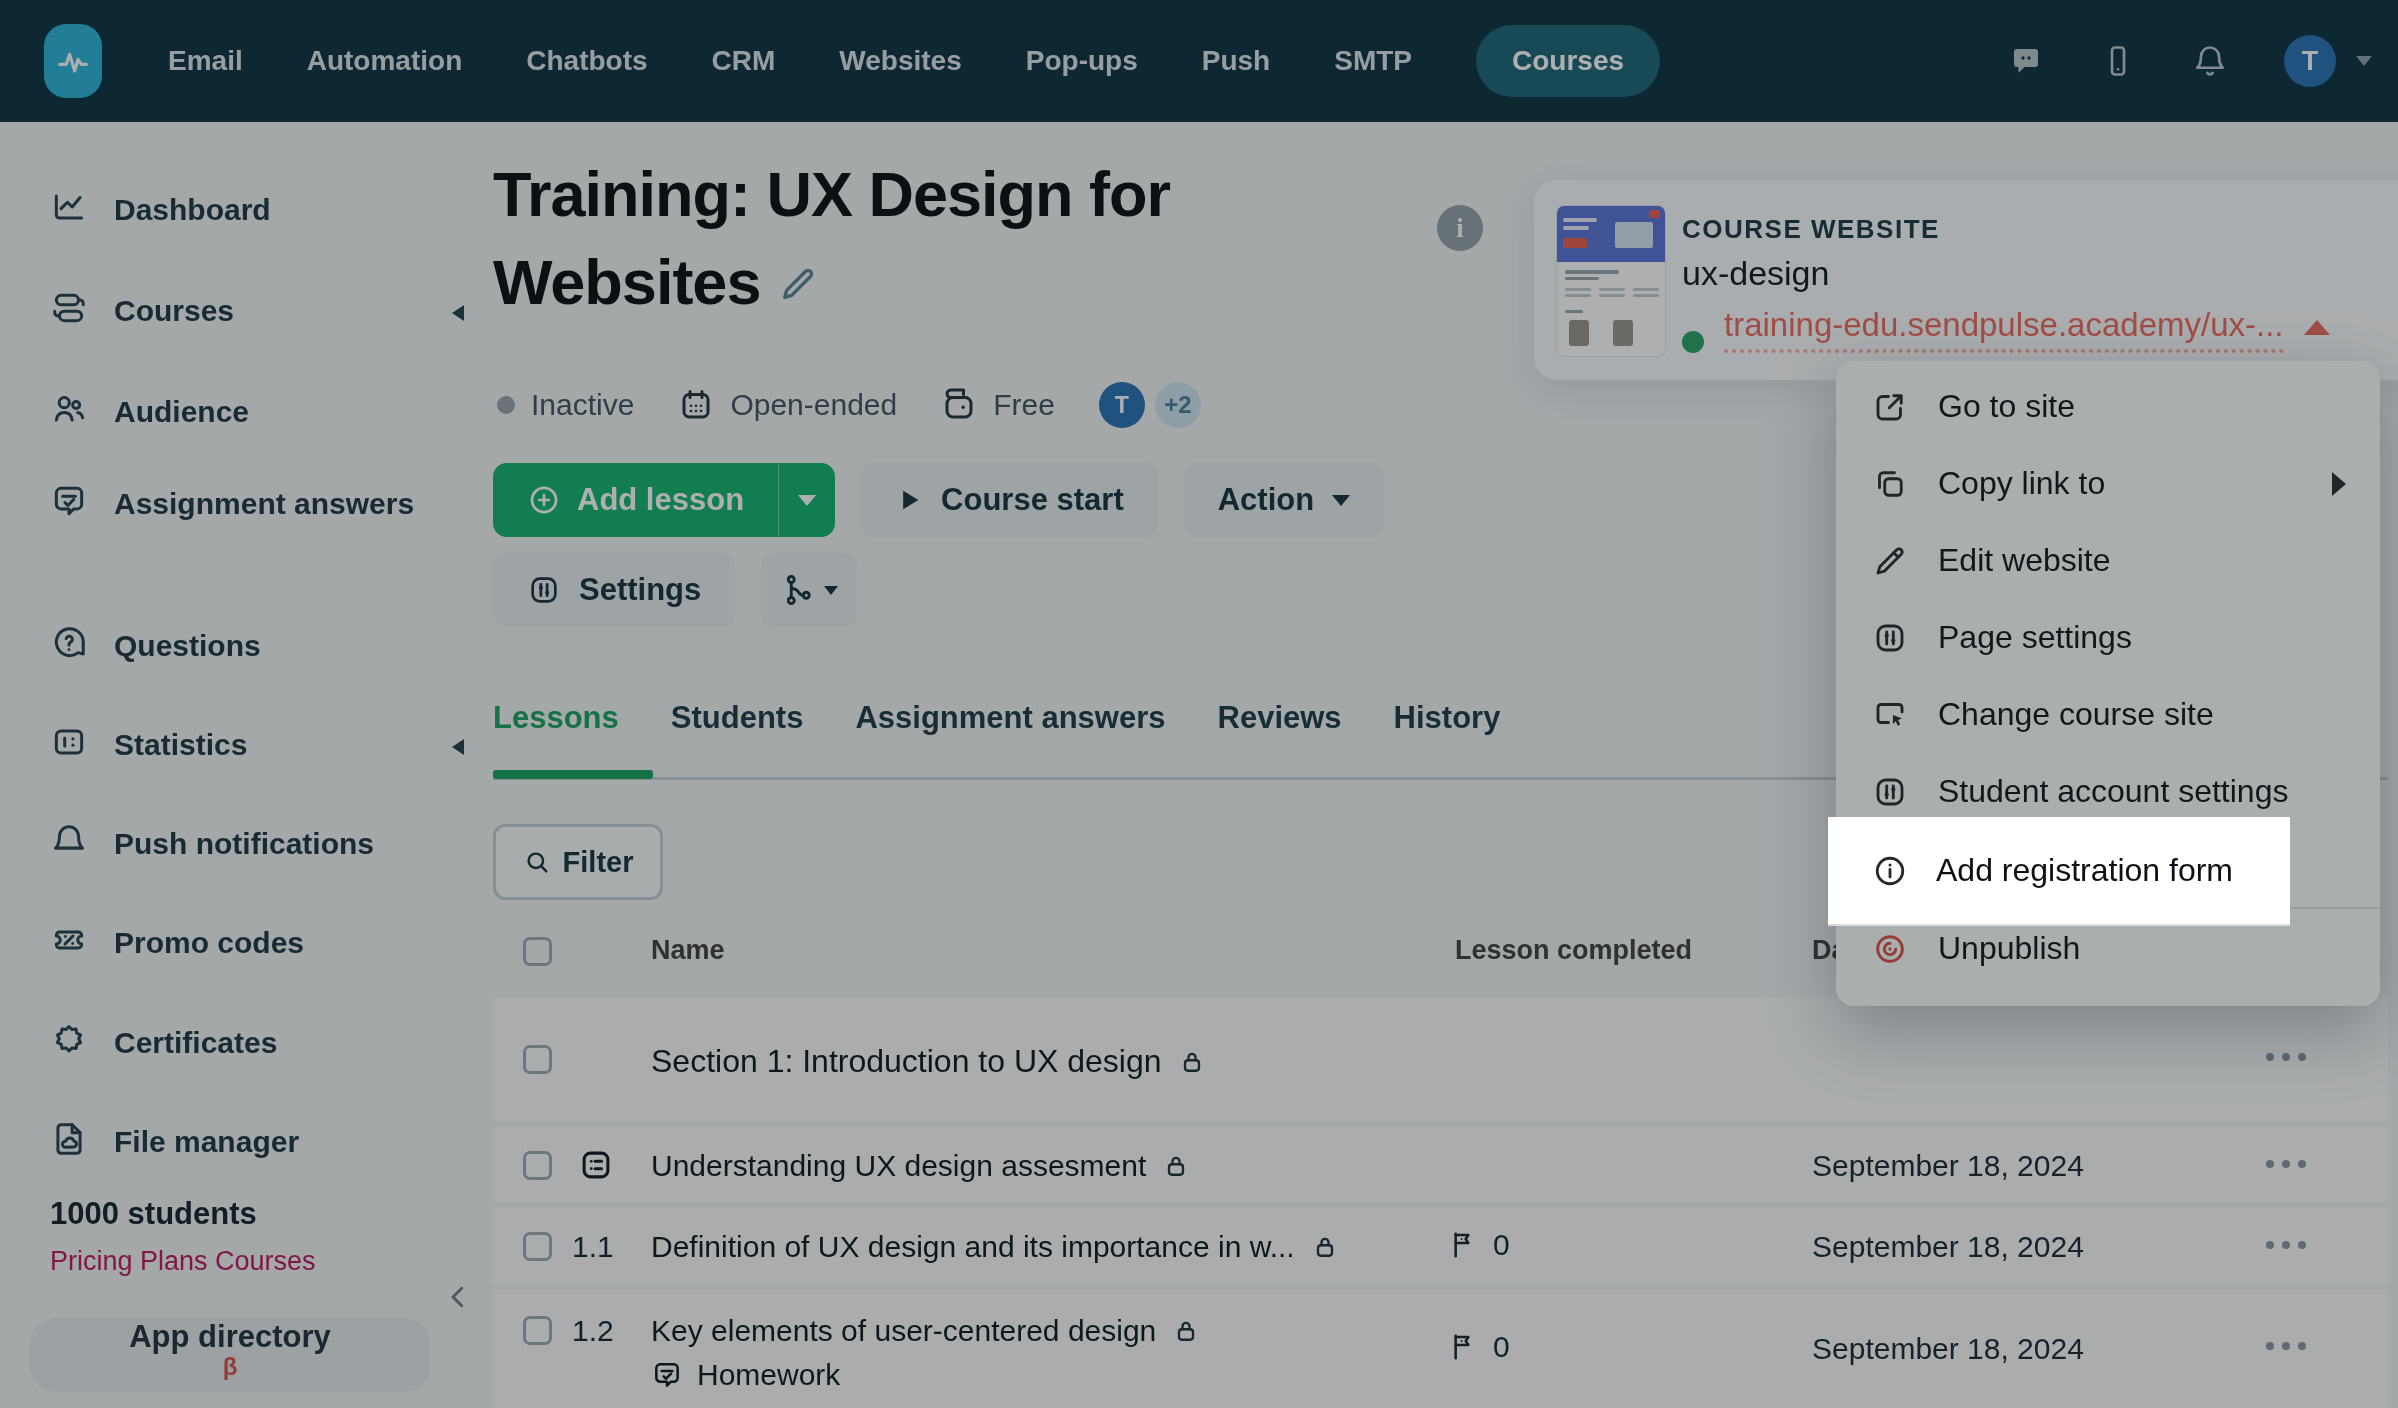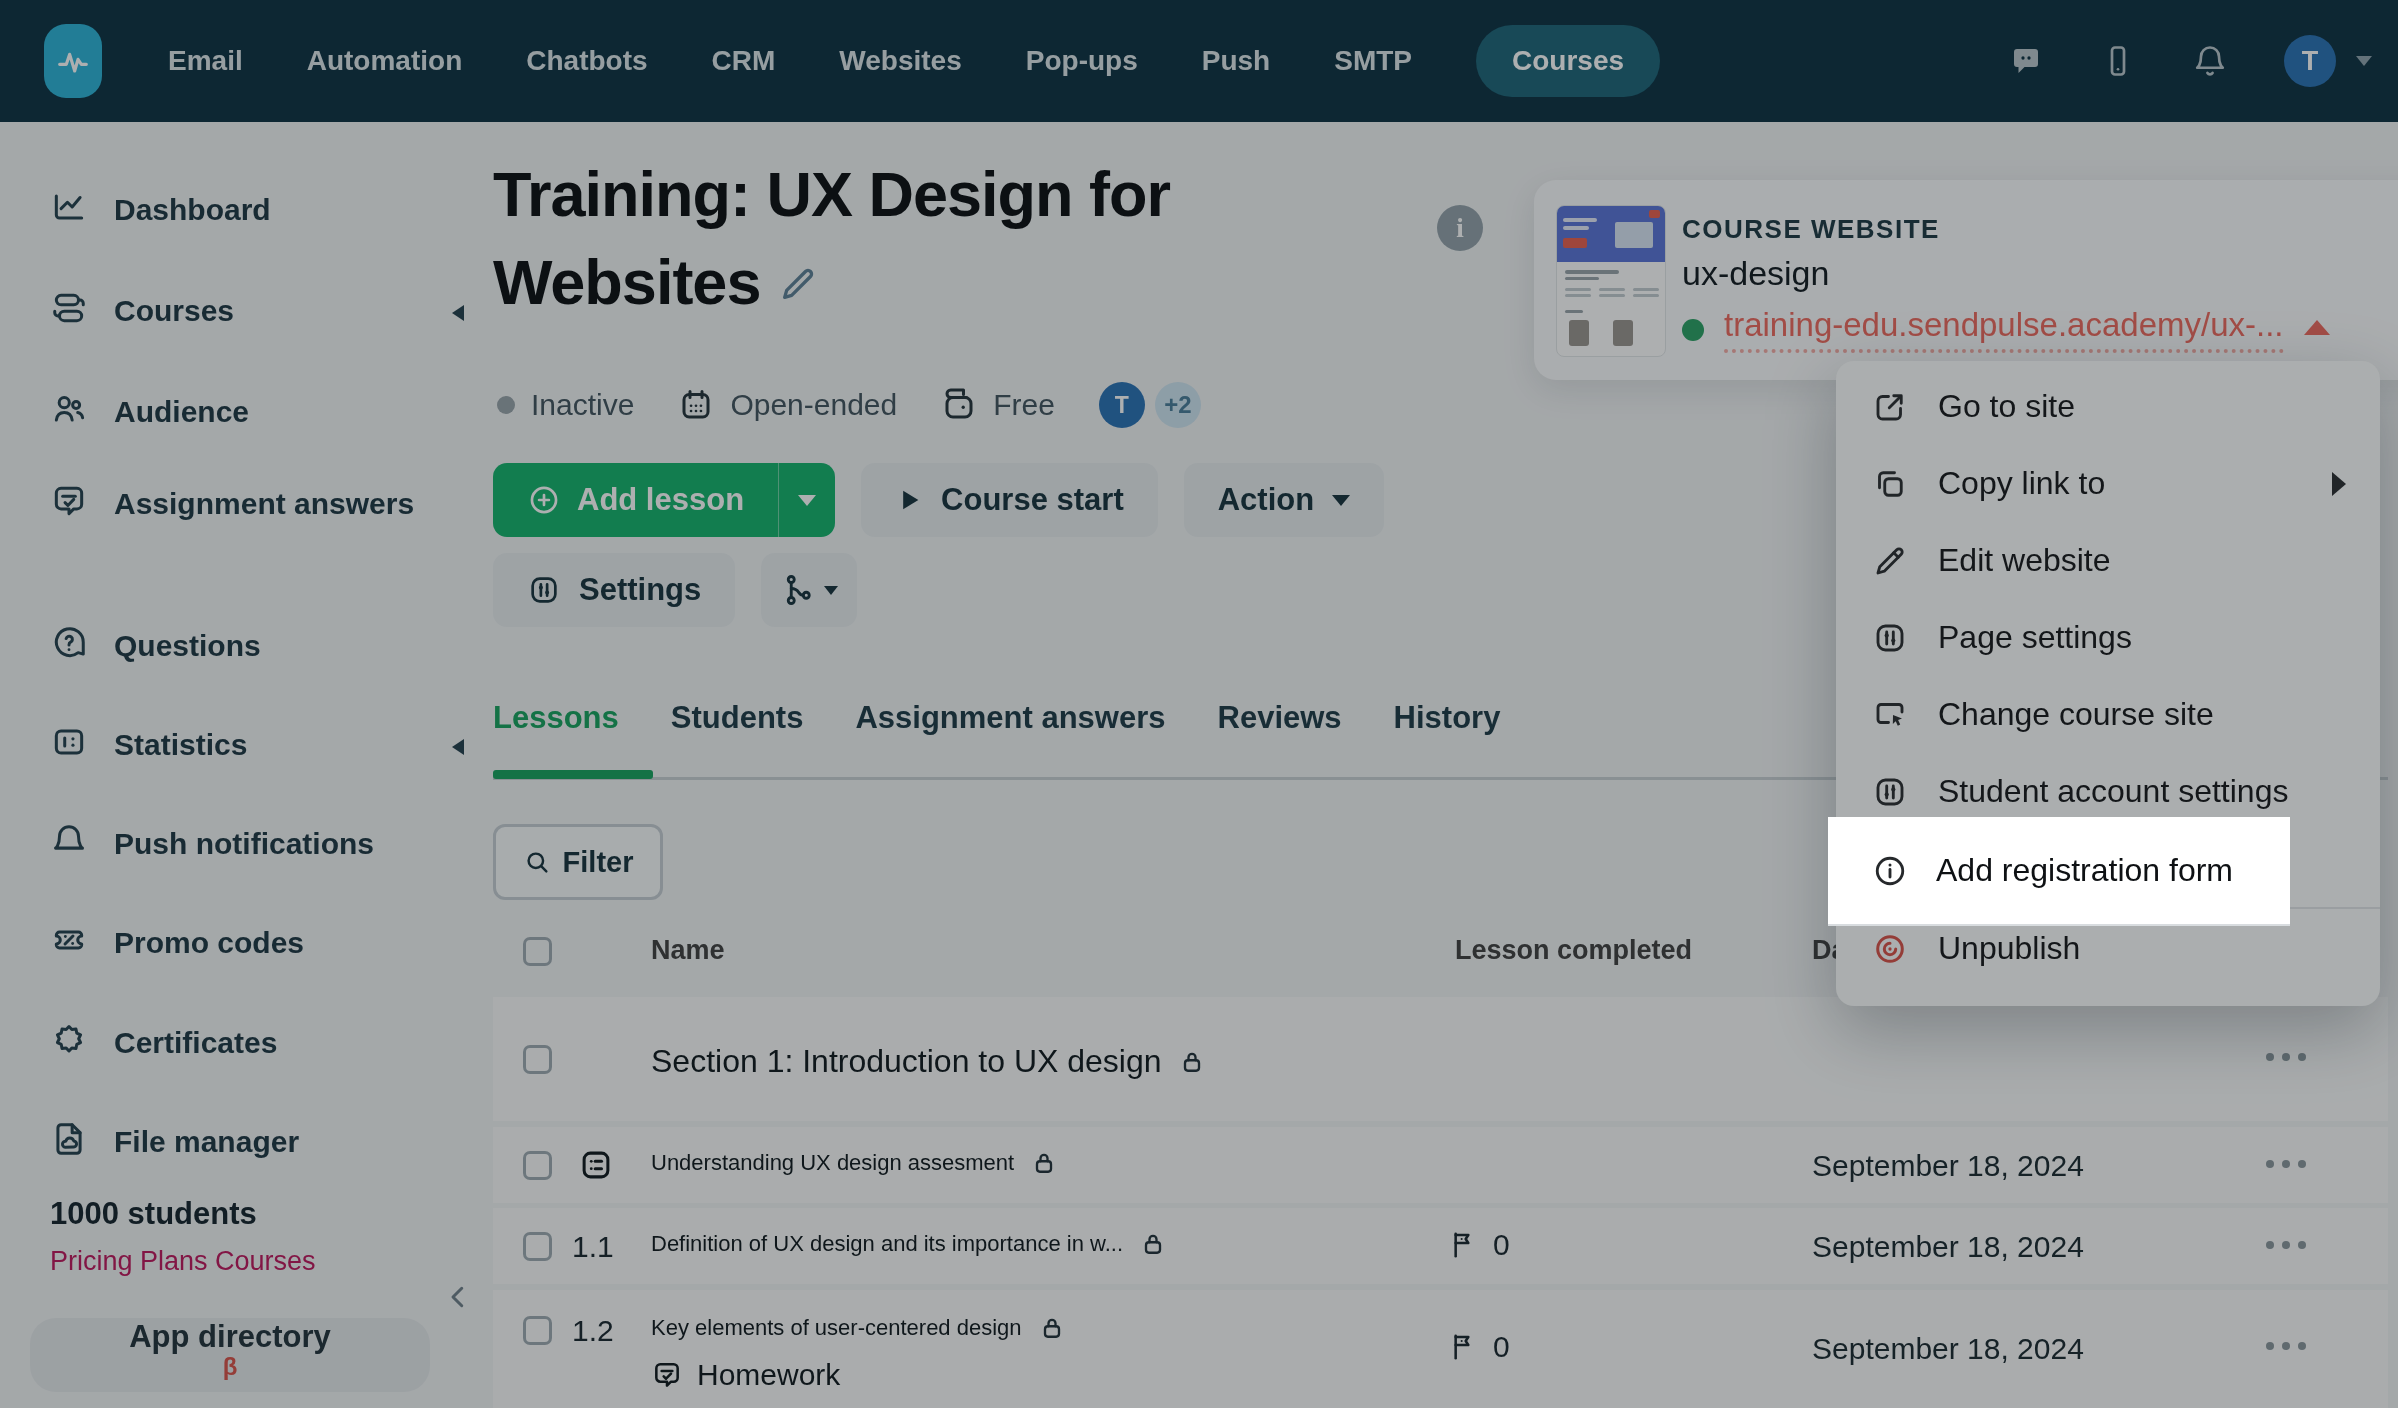--- a/index.html
+++ b/index.html
@@ -58,35 +58,35 @@
   .tab.active{color:#17a35f;}
   .tab-underline{position:absolute;left:493px;top:770px;width:160px;height:9px;background:#17a35f;border-radius:3px;}
   .tabs-baseline{position:absolute;left:493px;top:777px;width:1895px;height:3px;background:#c9d0d4;}
 
   .filter-btn{position:absolute;left:493px;top:824px;width:170px;height:76px;border:3px solid #c5ced3;border-radius:12px;background:#f8fafa;display:flex;align-items:center;justify-content:center;gap:12px;font-size:29px;font-weight:700;color:#17323d;box-sizing:border-box;cursor:pointer;}
 
   
   .thead{position:absolute;left:493px;top:933px;width:1895px;height:42px;color:#404040;font-size:27px;font-weight:700;}
   .cb{position:absolute;width:29px;height:29px;border:3px solid #9fabb2;border-radius:7px;box-sizing:border-box;background:transparent;cursor:pointer;}
   .trow{position:absolute;left:493px;width:1895px;background:#fafbfb;}
-  .trow .name{position:absolute;left:158px;font-size:22px;color:#10191e;display:flex;align-items:center;gap:16px;}
+  .trow .name{position:absolute;left:158px;font-size:30px;color:#10191e;display:flex;align-items:center;gap:16px;}
   .trow .num{position:absolute;left:79px;font-size:30px;color:#19262e;}
   .trow .date{position:absolute;left:1319px;font-size:30px;color:#1a2930;}
   .flagcell{position:absolute;left:954px;display:flex;align-items:center;gap:14px;font-size:30px;color:#19262e;}
   .dots{position:absolute;left:1773px;display:flex;gap:8px;cursor:pointer;}
   .dots i{width:8px;height:8px;border-radius:50%;background:#8a979d;display:block;}
   .lockic{color:#22313a;flex:0 0 auto;}
   .subline{position:absolute;left:158px;display:flex;align-items:center;gap:14px;font-size:30px;color:#10191e;}
 
   
   .cw-card{position:absolute;left:1534px;top:180px;width:974px;height:200px;background:#fbfcfd;border-radius:22px;box-shadow:0 10px 34px rgba(16,34,44,.10);}
   .thumb{position:absolute;left:22px;top:25px;width:108px;height:150px;border-radius:8px;background:#fff;border:1px solid #e3e7e9;overflow:hidden;}
   .cw-label{position:absolute;left:148px;top:34px;font-size:26px;font-weight:700;letter-spacing:1.5px;color:#1d3944;}
   .cw-name{position:absolute;left:148px;top:74px;font-size:34px;color:#121b21;}
-  .cw-linkrow{position:absolute;left:148px;top:126px;display:flex;align-items:center;gap:20px;}
+  .cw-linkrow{position:absolute;left:148px;top:126px;display:flex;align-items:flex-end;gap:20px;}
   .dot-green{width:22px;height:22px;border-radius:50%;}
   .cw-link{font-size:33px;color:#ee6a5f;border-bottom:4px dotted rgba(238,106,95,.55);padding-bottom:5px;cursor:pointer;}
   .caret-up{width:0;height:0;border-left:13px solid transparent;border-right:13px solid transparent;border-bottom:15px solid #ee6a5f;display:inline-block;cursor:pointer;}
 
   
   .menu{position:absolute;left:1836px;top:361px;width:544px;height:645px;background:#fcfdfd;border-radius:18px;box-shadow:0 24px 70px rgba(10,25,35,.28);z-index:10;padding-top:7px;box-sizing:border-box;}
   .mi{height:77px;display:flex;align-items:center;gap:30px;padding-left:36px;font-size:32px;font-weight:500;color:#17191c;cursor:pointer;position:relative;}
   .mi .mic{color:#2b2e31;flex:0 0 auto;}
   .mi .sub{position:absolute;right:34px;width:0;height:0;border-top:12px solid transparent;border-bottom:12px solid transparent;border-left:14px solid #2b2e31;}
   .menu-sep{height:2px;background:#e3e6e8;margin:0 0 0 0;}

